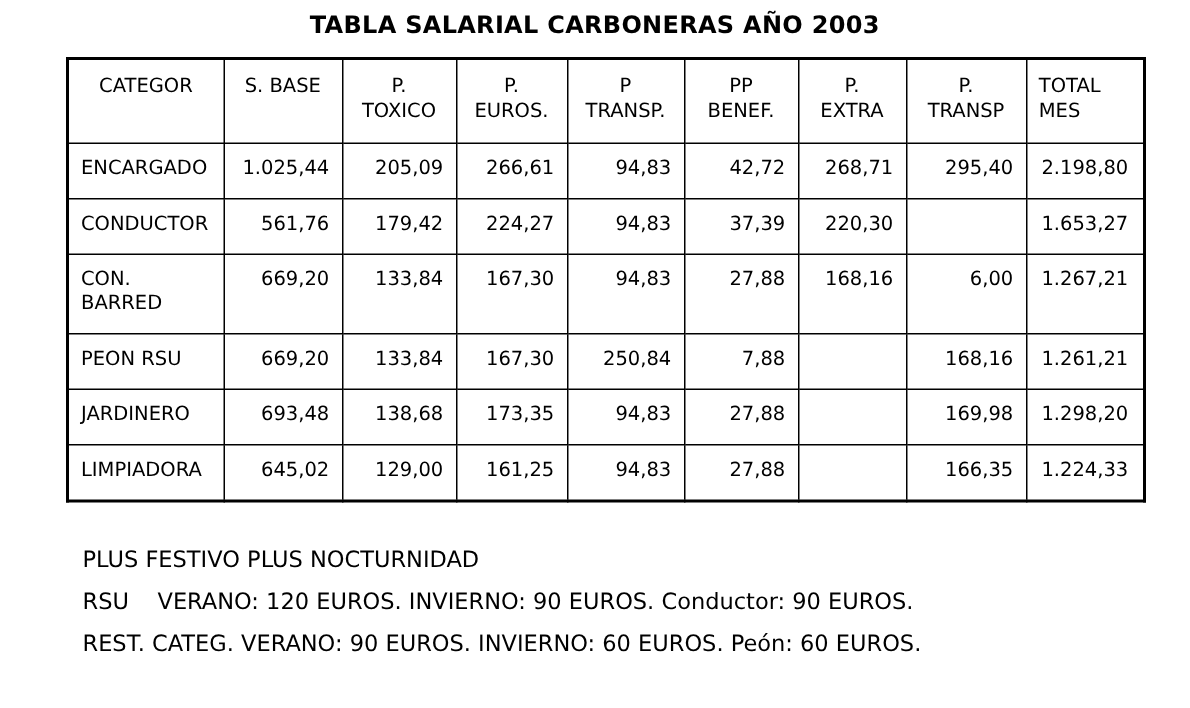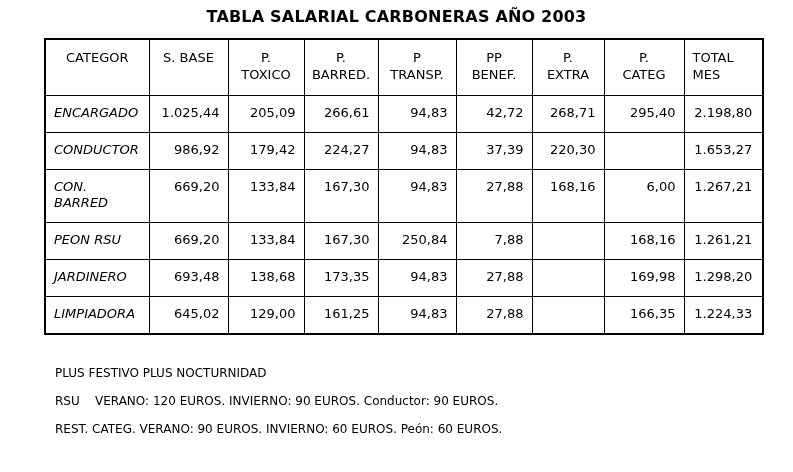--- a/index.html
+++ b/index.html
@@ -39,27 +39,27 @@
     padding: 9px 4px 12px 4px;
     text-align: center;
     line-height: 17px;
   }
   table.salary th.left { text-align: left; padding-left: 8px; margin-top: 36px; }
   .hl { display: block; }
   table.salary td {
     padding: 9px 8px 11px 8px;
     line-height: 16px;
   }
-  td.cat  { text-align: left;  white-space: pre-line; font-style: italic; }
+  td.cat  { text-align: left;  white-space: pre-line; }
   td.num  { text-align: right; }
   td.total{ text-align: center;  }
   .notes { margin: 30px 0 0 55px; }
   .notes p {
     margin: 0 0 11px 0;
-    font-size: 12px;
+    font-size: 15px;
     line-height: 17px;
     white-space: pre-wrap;
   }
 </style>
 </head>
 <body>
 
 <div class="page">
 
   <h1 class="title">TABLA SALARIAL CARBONERAS AÑO 2003</h1>
@@ -85,37 +85,37 @@
         <th>
             <span class="hl">S. BASE</span>
             <span class="hl"></span>
           </th>
         <th>
             <span class="hl">P.</span>
             <span class="hl">TOXICO</span>
           </th>
         <th>
             <span class="hl">P.</span>
-            <span class="hl">BARRED.</span>
+            <span class="hl">EUROS.</span>
           </th>
         <th>
             <span class="hl">P</span>
             <span class="hl">TRANSP.</span>
           </th>
         <th>
             <span class="hl">PP</span>
             <span class="hl">BENEF.</span>
           </th>
         <th>
             <span class="hl">P.</span>
             <span class="hl">EXTRA</span>
           </th>
         <th>
             <span class="hl">P.</span>
-            <span class="hl">CATEG</span>
+            <span class="hl">TRANSP</span>
           </th>
         <th class="left">
             <span class="hl">TOTAL</span>
             <span class="hl">MES</span>
           </th>
       </tr>
     </thead>
     <tbody>
       <tr>
         <td class="cat">ENCARGADO</td>
@@ -123,21 +123,21 @@
         <td class="num">205,09</td>
         <td class="num">266,61</td>
         <td class="num">94,83</td>
         <td class="num">42,72</td>
         <td class="num">268,71</td>
         <td class="num">295,40</td>
         <td class="total">2.198,80</td>
       </tr>
       <tr>
         <td class="cat">CONDUCTOR</td>
-        <td class="num">986,92</td>
+        <td class="num">561,76</td>
         <td class="num">179,42</td>
         <td class="num">224,27</td>
         <td class="num">94,83</td>
         <td class="num">37,39</td>
         <td class="num">220,30</td>
         <td class="num"></td>
         <td class="total">1.653,27</td>
       </tr>
       <tr>
         <td class="cat">CON.

